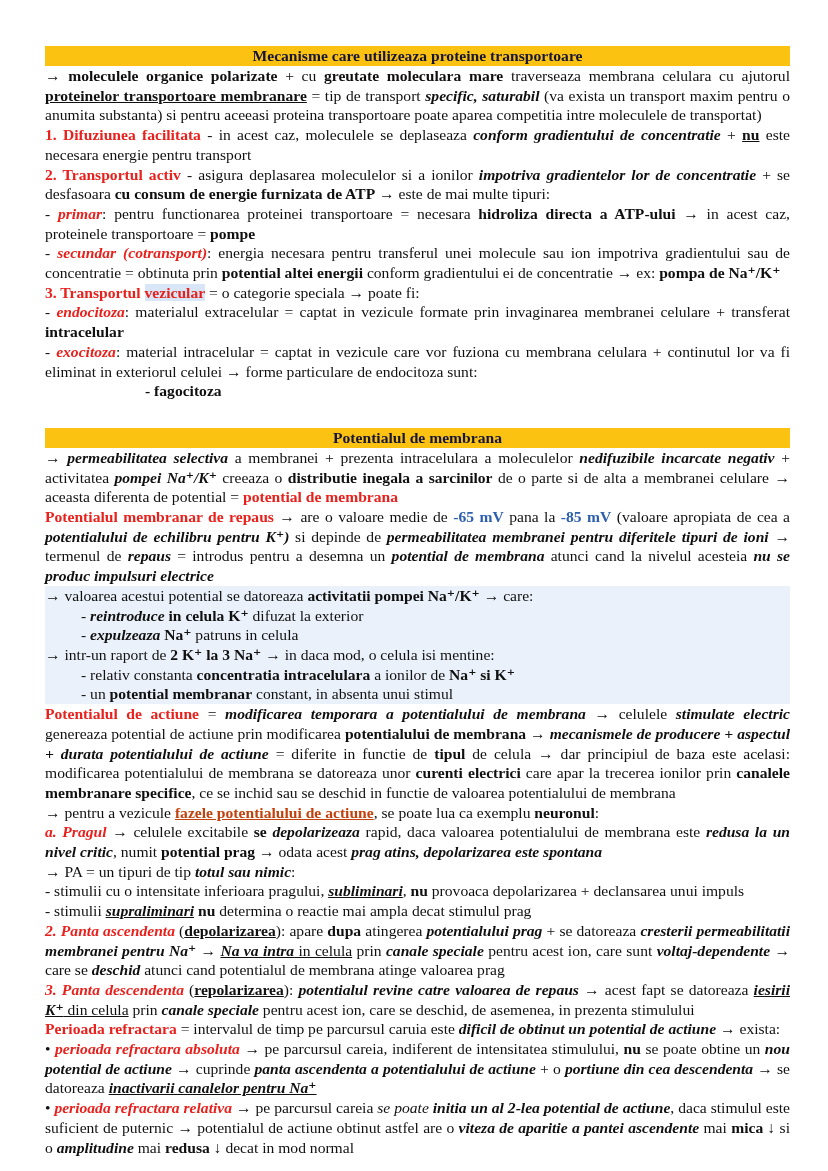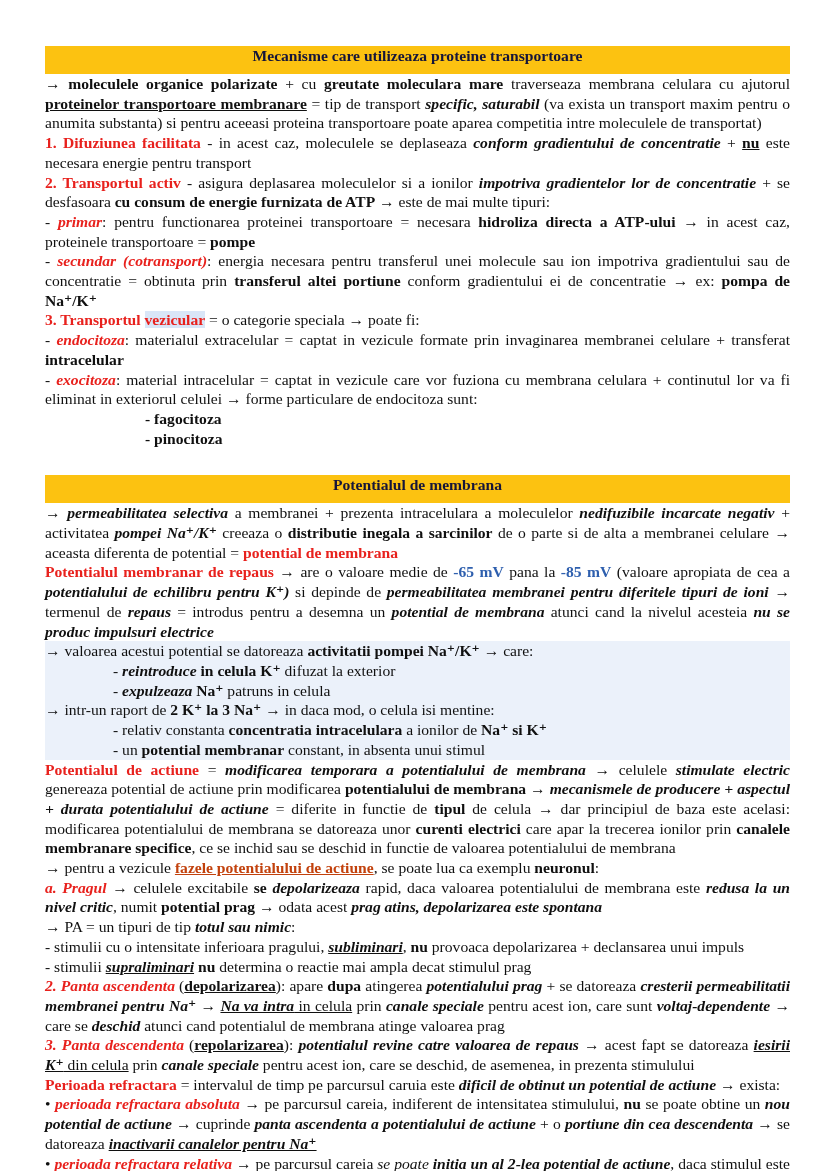--- a/index.html
+++ b/index.html
@@ -10,56 +10,55 @@
     -webkit-font-smoothing:antialiased;
   }
   .page{padding:46px 38px 0 45px;}
   .section-header{
     background:#fcc211;
     color:#15153a;
     font-weight:bold;
     text-align:center;
     font-size:15.6px;
     line-height:20px;
-    height:28px;
+    height:20px;
   }
   .section + .section .section-header{margin-top:27px;}
   p.line{
     margin:0;
     font-size:15.6px;
     line-height:19.7px;
     text-align:justify;
   }
-  p.ind1{padding-left:68px;}
+  p.ind1{padding-left:36px;}
   p.ind2{padding-left:100px;}
   p.hlblock{background:#ebf1fa;}
   .b{font-weight:bold;}
   .i{font-style:italic;}
   .u{text-decoration:underline;}
   .r{color:#e8211d;}
   .bl{color:#2e5fae;}
   .hl{background:#d9e6f7;}
   .link{color:#c2410c;font-weight:bold;text-decoration:underline;}
 </style>
 </head>
 <body>
 
 <div class="page" id="sections-root">
     <div class="section">
       <div class="section-header">Mecanisme care utilizeaza proteine transportoare</div>
       <p class="line"><span>→ </span><span class="b">moleculele organice polarizate</span><span> + cu </span><span class="b">greutate moleculara mare</span><span> traverseaza membrana celulara cu ajutorul </span><span class="b u">proteinelor transportoare membranare</span><span> = tip de transport </span><span class="b i">specific, saturabil</span><span> (va exista un transport maxim pentru o anumita substanta) si pentru aceeasi proteina transportoare poate aparea competitia intre moleculele de transportat)</span></p>
       <p class="line"><span class="b r">1. Difuziunea facilitata</span><span> - in acest caz, moleculele se deplaseaza </span><span class="b i">conform gradientului de concentratie</span><span> + </span><span class="b u">nu</span><span> este necesara energie pentru transport</span></p>
       <p class="line"><span class="b r">2. Transportul activ</span><span> - asigura deplasarea moleculelor si a ionilor </span><span class="b i">impotriva gradientelor lor de concentratie</span><span> + se desfasoara </span><span class="b">cu consum de energie furnizata de ATP</span><span> → este de mai multe tipuri:</span></p>
       <p class="line"><span>- </span><span class="b i r">primar</span><span>: pentru functionarea proteinei transportoare = necesara </span><span class="b">hidroliza directa a ATP-ului</span><span> → in acest caz, proteinele transportoare = </span><span class="b">pompe</span></p>
-      <p class="line"><span>- </span><span class="b i r">secundar (cotransport)</span><span>: energia necesara pentru transferul unei molecule sau ion impotriva gradientului sau de concentratie = obtinuta prin </span><span class="b">transferul altei portiune</span><span> conform gradientului ei de concentratie → ex: </span><span class="b">pompa de Na⁺/K⁺</span></p>
+      <p class="line"><span>- </span><span class="b i r">secundar (cotransport)</span><span>: energia necesara pentru transferul unei molecule sau ion impotriva gradientului sau de concentratie = obtinuta prin </span><span class="b">potential altei energii</span><span> conform gradientului ei de concentratie → ex: </span><span class="b">pompa de Na⁺/K⁺</span></p>
       <p class="line"><span class="b r">3. Transportul </span><span class="b r hl">vezicular</span><span> = o categorie speciala → poate fi:</span></p>
       <p class="line"><span>- </span><span class="b i r">endocitoza</span><span>: materialul extracelular = captat in vezicule formate prin invaginarea membranei celulare + transferat </span><span class="b">intracelular</span></p>
       <p class="line"><span>- </span><span class="b i r">exocitoza</span><span>: material intracelular = captat in vezicule care vor fuziona cu membrana celulara + continutul lor va fi eliminat in exteriorul celulei → forme particulare de endocitoza sunt:</span></p>
       <p class="line ind2"><span class="b">- fagocitoza</span></p>
-      <p class="line ind2"><span class="b">- pinocitoza</span></p>
     </div>
     <div class="section">
       <div class="section-header">Potentialul de membrana</div>
       <p class="line"><span>→ </span><span class="b i">permeabilitatea selectiva</span><span> a membranei + prezenta intracelulara a moleculelor </span><span class="b i">nedifuzibile incarcate negativ</span><span> + activitatea </span><span class="b i">pompei Na⁺/K⁺</span><span> creeaza o </span><span class="b">distributie inegala a sarcinilor</span><span> de o parte si de alta a membranei celulare → aceasta diferenta de potential = </span><span class="b r">potential de membrana</span></p>
       <p class="line"><span class="b r">Potentialul membranar de repaus</span><span> →  are o valoare medie de </span><span class="b bl">-65 mV</span><span> pana la </span><span class="b bl">-85 mV</span><span> (valoare apropiata de cea a </span><span class="b i">potentialului de echilibru pentru K⁺)</span><span> si depinde de </span><span class="b i">permeabilitatea membranei pentru diferitele tipuri de ioni</span><span> → termenul de </span><span class="b i">repaus</span><span> = introdus pentru a desemna un </span><span class="b i">potential de membrana</span><span> atunci cand la nivelul acesteia </span><span class="b i">nu se produc impulsuri electrice</span></p>
       <p class="line hlblock"><span>→  valoarea acestui potential se datoreaza </span><span class="b">activitatii pompei Na⁺/K⁺</span><span> → care:</span></p>
       <p class="line ind1 hlblock"><span>- </span><span class="b i">reintroduce</span><span class="b"> in celula K⁺</span><span> difuzat la exterior</span></p>
       <p class="line ind1 hlblock"><span>- </span><span class="b i">expulzeaza</span><span class="b"> Na⁺</span><span> patruns in celula</span></p>
       <p class="line hlblock"><span>→ intr-un raport de </span><span class="b">2 K⁺ la 3 Na⁺</span><span> → in daca mod, o celula isi mentine:</span></p>
       <p class="line ind1 hlblock"><span>- relativ constanta </span><span class="b">concentratia intracelulara</span><span> a ionilor de </span><span class="b">Na⁺ si K⁺</span></p>

